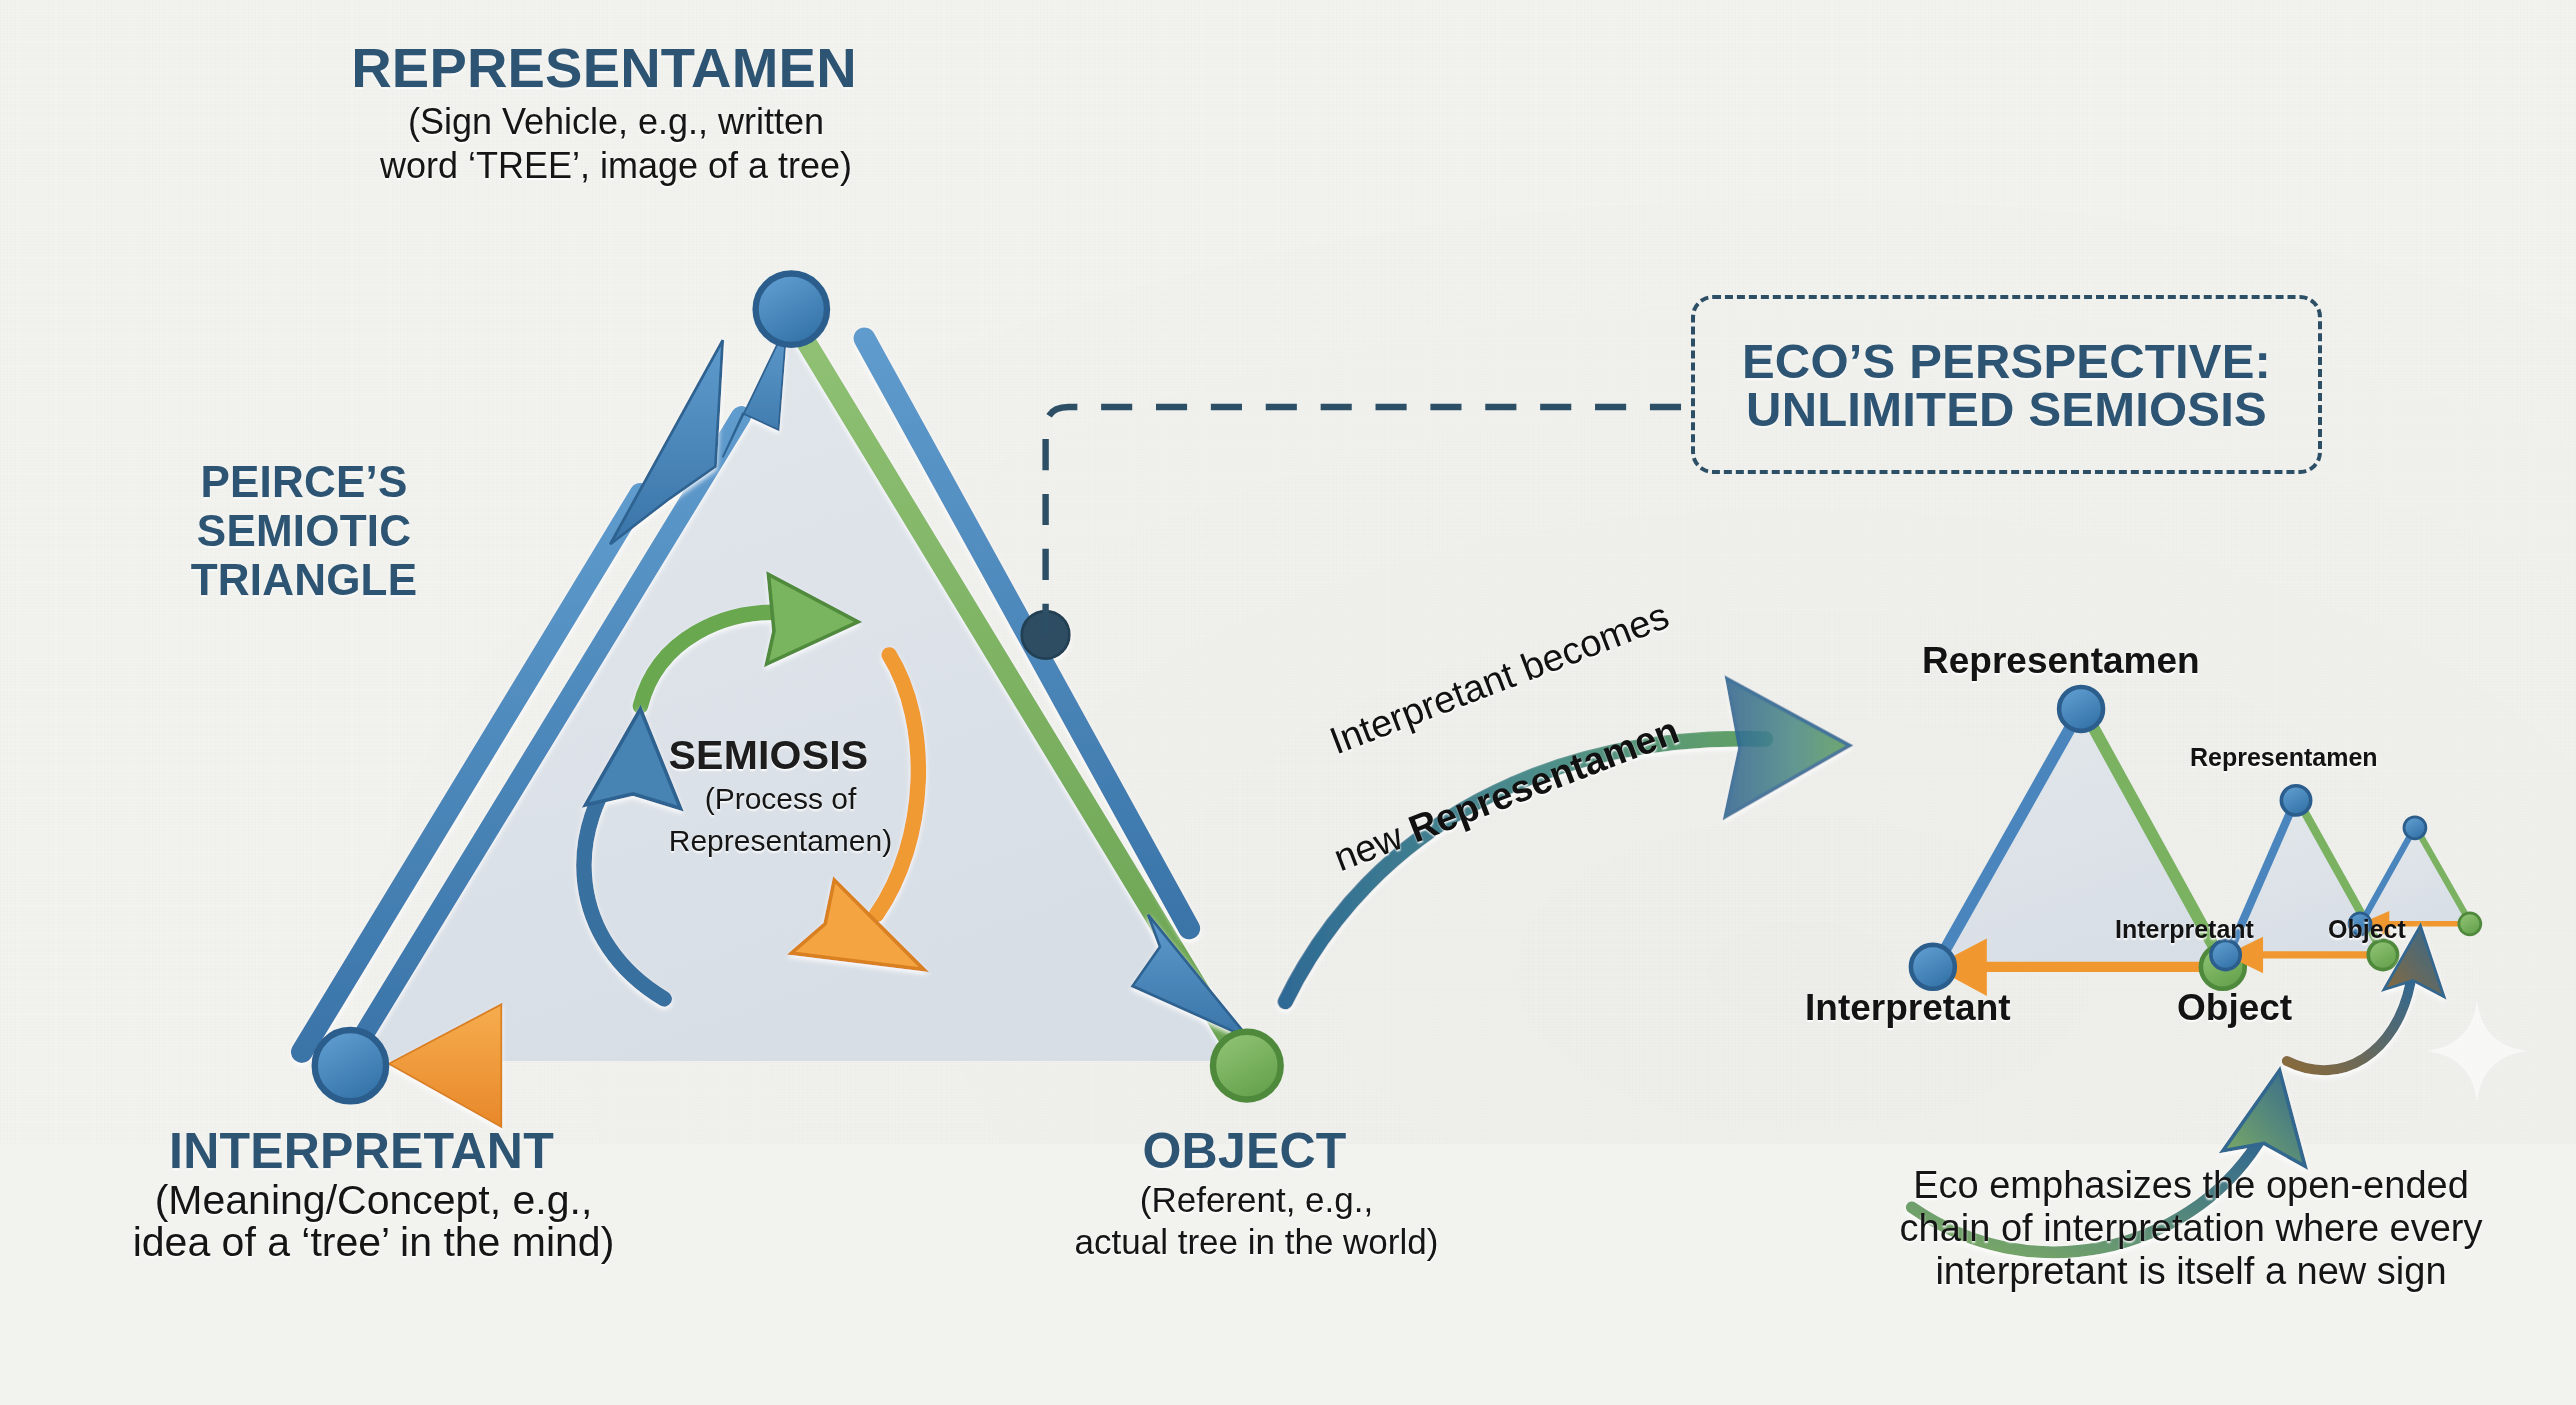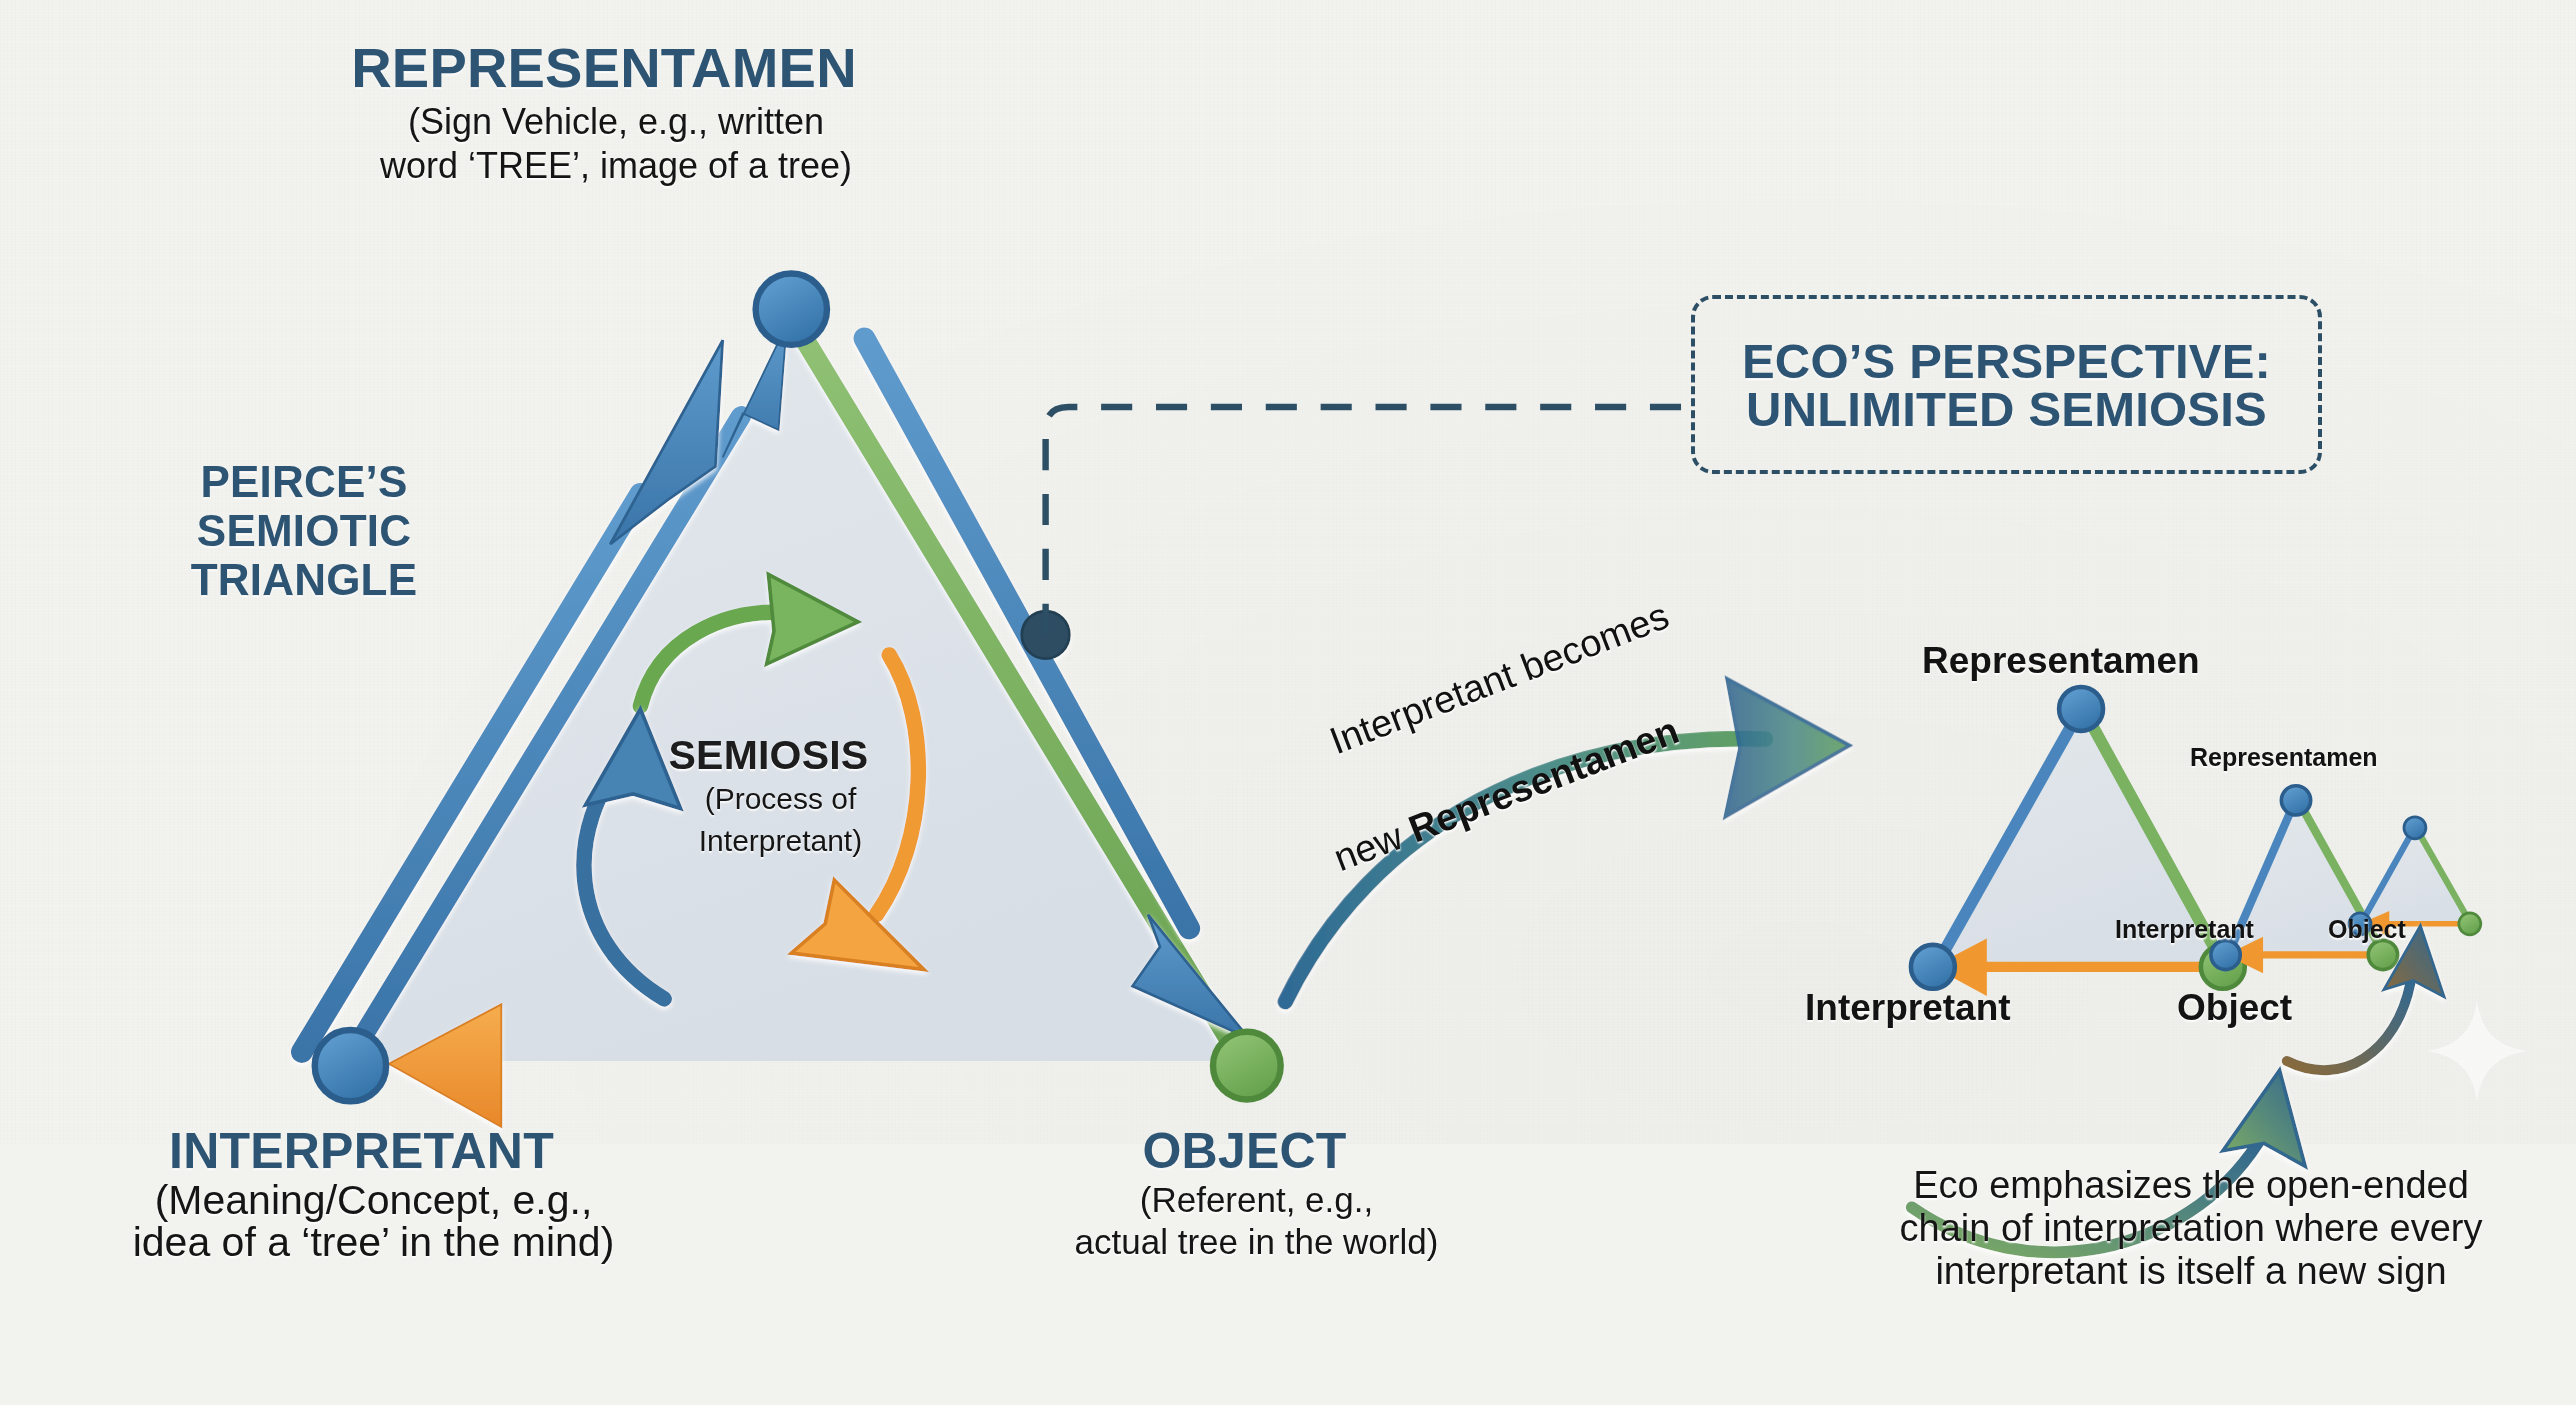--- a/index.html
+++ b/index.html
@@ -239,21 +239,21 @@
 
   <div class="txt" id="peirceLbl">
     <div class="hdg">PEIRCE’S</div>
     <div class="hdg">SEMIOTIC</div>
     <div class="hdg">TRIANGLE</div>
   </div>
 
   <div class="txt ctr" id="semiosisLbl">
     <div class="hdg">SEMIOSIS</div>
     <div class="sub">(Process of</div>
-    <div class="sub">Interpretant)</div>
+    <div class="sub">Representamen)</div>
   </div>
 
   <div class="txt ctr" id="interpLbl">
     <div class="hdg">INTERPRETANT</div>
     <div class="sub">(Meaning/Concept, e.g.,</div>
     <div class="sub">idea of a ‘tree’ in the mind)</div>
   </div>
 
   <div class="txt ctr" id="objectLbl">
     <div class="hdg">OBJECT</div>

